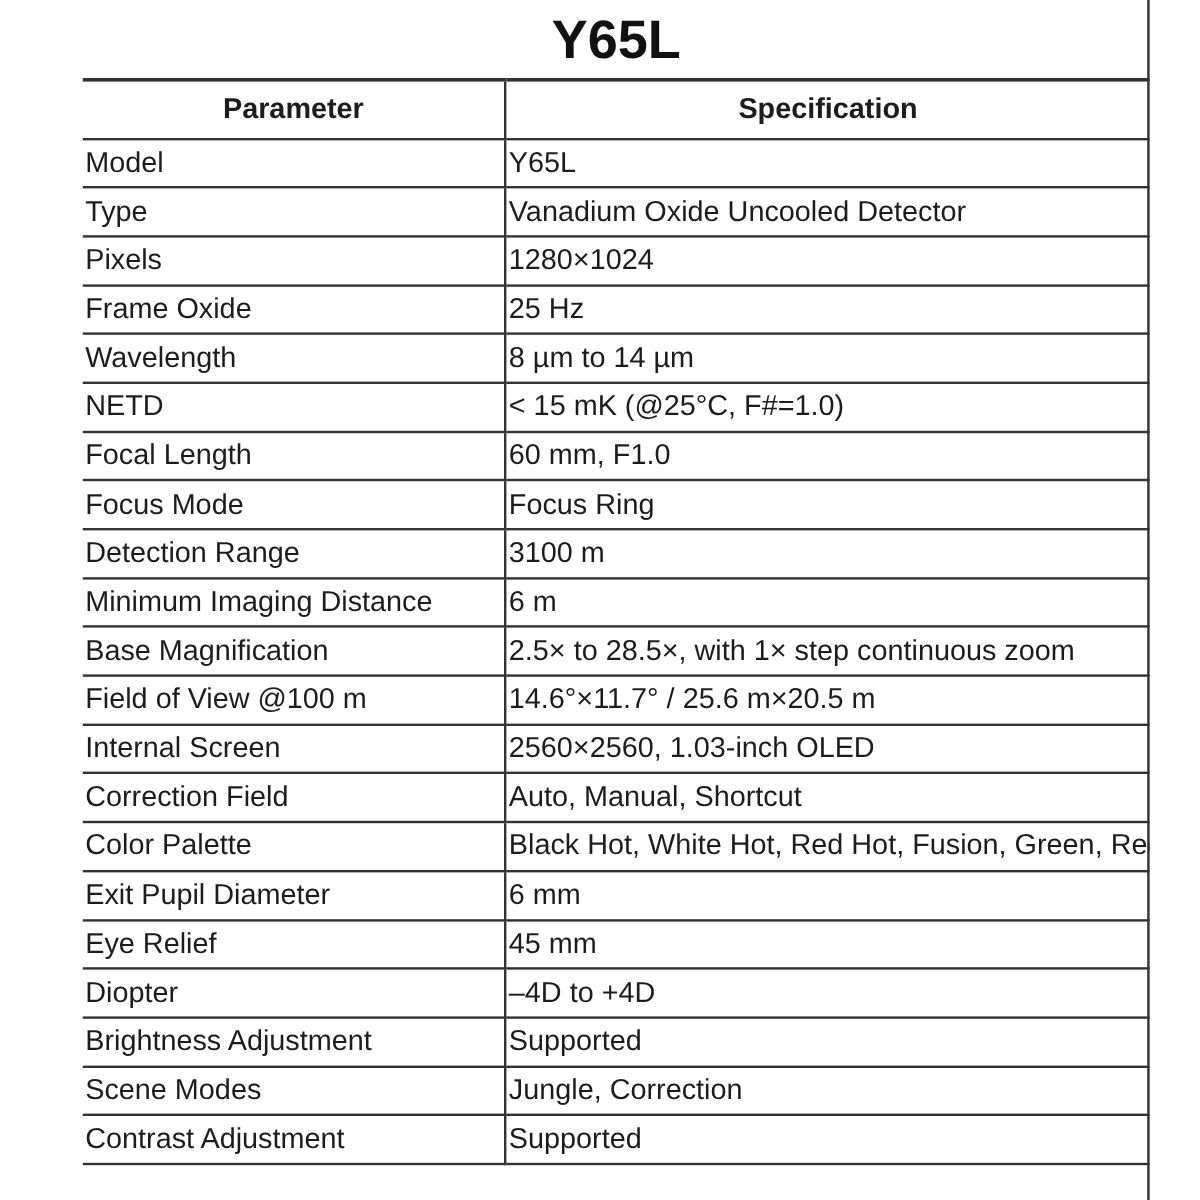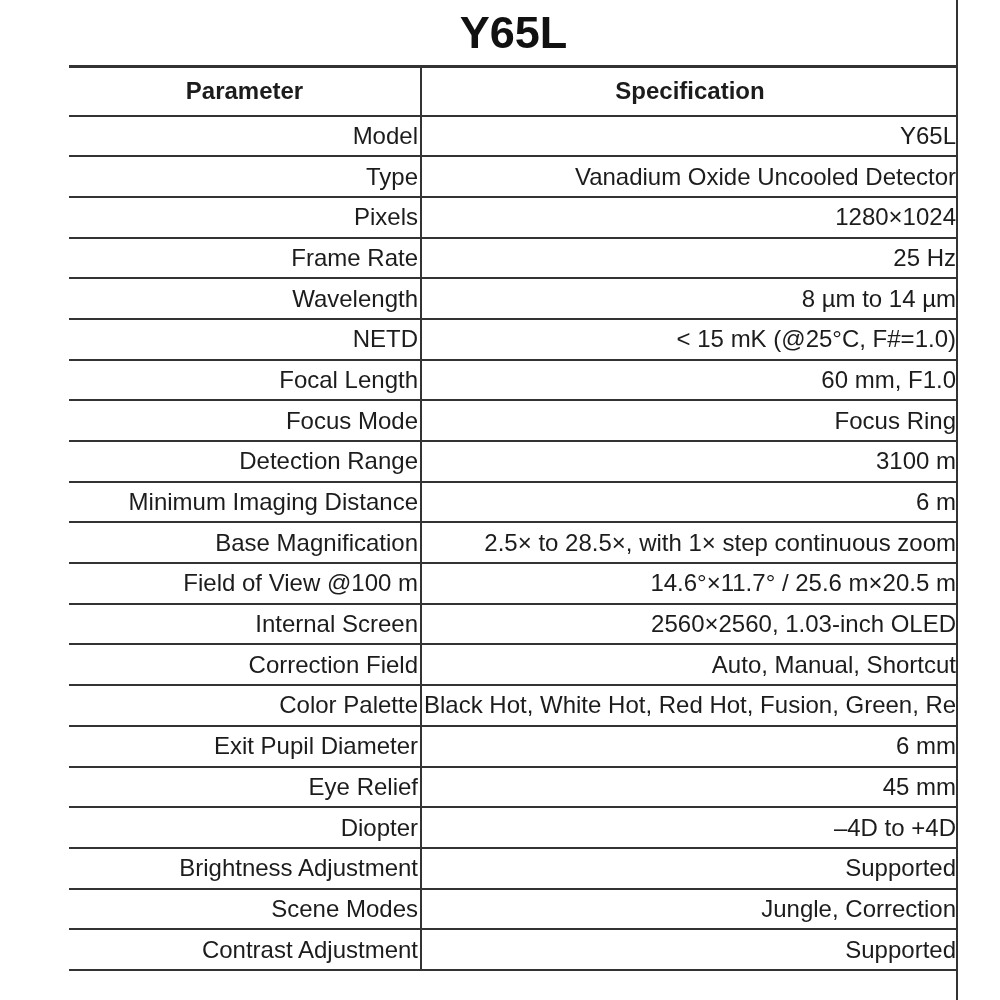--- a/index.html
+++ b/index.html
@@ -50,21 +50,21 @@
     vertical-align:middle;
     overflow:hidden;
     white-space:nowrap;
   }
   .spec-table td{
     border-top:2px solid var(--border);
     border-bottom:2px solid var(--border);
     height:40.7px;
     font-size:24px;
     font-weight:400;
-    text-align:right;
+    text-align:left;
     vertical-align:middle;
     overflow:hidden;
     white-space:nowrap;
     padding:0 2px;
   }
   .spec-table th:first-child,
   .spec-table td:first-child{
     border-right:2px solid var(--border);
   }
   
@@ -102,21 +102,21 @@
         </tr>
         <tr>
           <td>Type</td>
           <td>Vanadium Oxide Uncooled Detector</td>
         </tr>
         <tr>
           <td>Pixels</td>
           <td>1280×1024</td>
         </tr>
         <tr>
-          <td>Frame Rate</td>
+          <td>Frame Oxide</td>
           <td>25 Hz</td>
         </tr>
         <tr>
           <td>Wavelength</td>
           <td>8 µm to 14 µm</td>
         </tr>
         <tr>
           <td>NETD</td>
           <td>&lt; 15 mK (@25°C, F#=1.0)</td>
         </tr>

